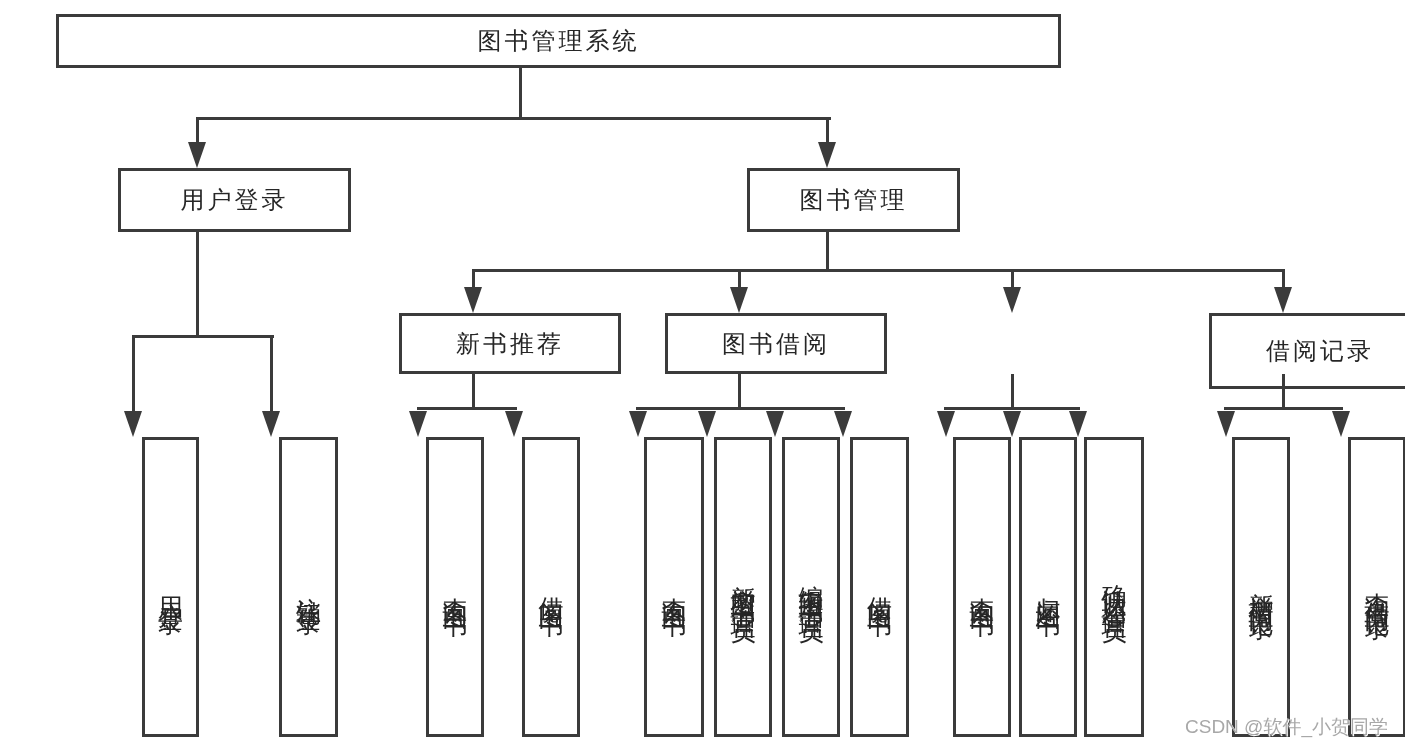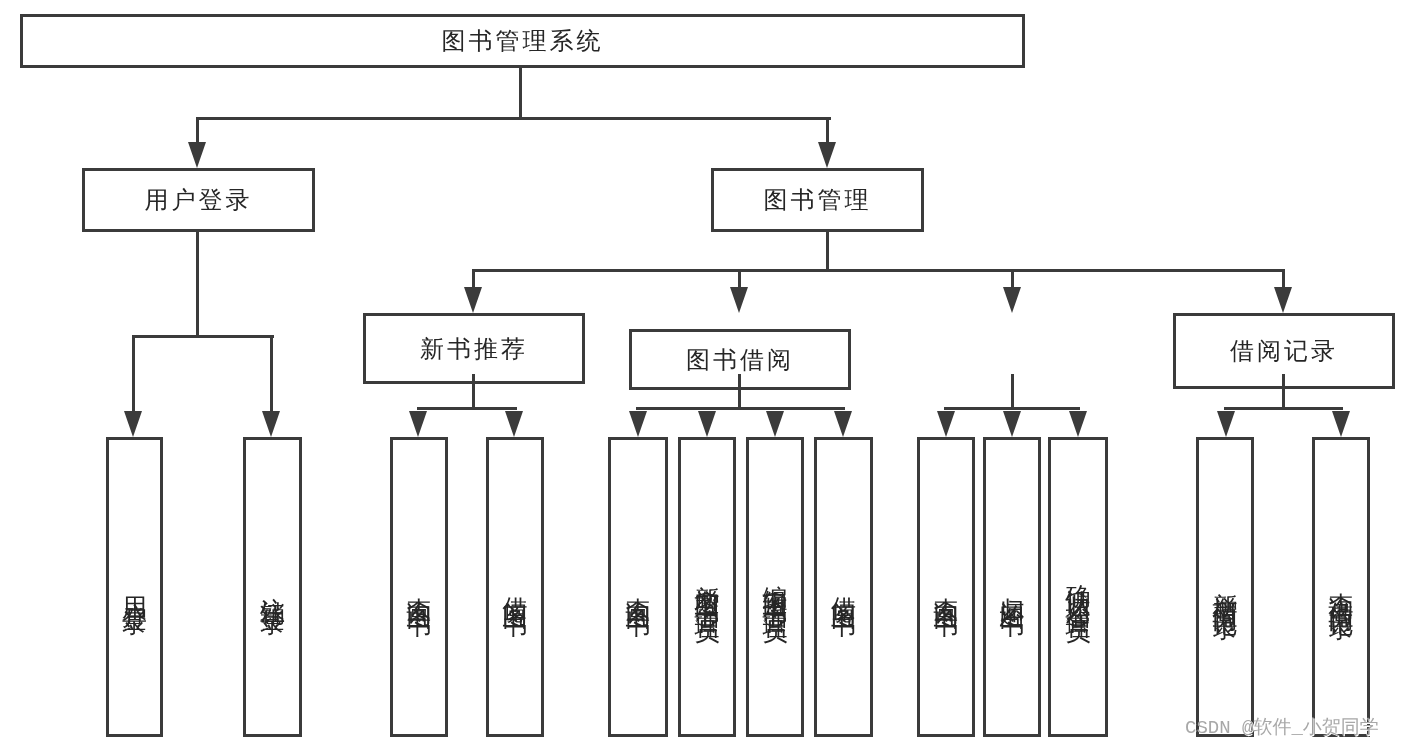--- a/index.html
+++ b/index.html
@@ -16,20 +16,21 @@
     background:var(--bg);
     overflow:hidden;
   }
   .box{
     position:absolute;
     border:3px solid var(--line);
     background:#fff;
     display:flex;align-items:center;justify-content:center;
     color:var(--text);
     box-sizing:border-box;
+    margin-left:36px;
   }
   .hbox{font-size:24px;letter-spacing:3px;}
   .vbox{
     writing-mode:vertical-rl;
     text-orientation:mixed;
     font-size:25px;
     letter-spacing:5px;
     line-height:1;
   }
   .vline{position:absolute;width:3px;background:var(--line);}
@@ -41,21 +42,20 @@
     border-right:9px solid transparent;
     border-top:26px solid var(--line);
   }
   .watermark{
     position:absolute;
     left:1185px;top:714px;
     font-size:19px;
     color:var(--wm);
     text-shadow:1px 1px 0 #ffffff;
     white-space:nowrap;
-    font-family:Liberation Mono, monospace;
   }
 </style>
 </head>
 <body>
 
 <div id="stage">
 
   <div class="box hbox" style="left:20px;top:14px;width:1005px;height:54px;">
     <span>图书管理系统</span>
   </div>
@@ -89,24 +89,24 @@
 
   <div class="vline" style="left:472px;top:269px;height:22px;"></div>
   <div class="arrow" style="left:464px;top:287px;"></div>
   <div class="vline" style="left:738px;top:269px;height:22px;"></div>
   <div class="arrow" style="left:730px;top:287px;"></div>
   <div class="vline" style="left:1011px;top:269px;height:22px;"></div>
   <div class="arrow" style="left:1003px;top:287px;"></div>
   <div class="vline" style="left:1282px;top:269px;height:22px;"></div>
   <div class="arrow" style="left:1274px;top:287px;"></div>
 
-  <div class="box hbox" style="left:363px;top:313px;width:222px;height:71px;">
+  <div class="box hbox" style="left:363px;top:313px;width:222px;height:61px;">
     <span>新书推荐</span>
   </div>
-  <div class="box hbox" style="left:629px;top:329px;width:222px;height:61px;">
+  <div class="box hbox" style="left:629px;top:313px;width:222px;height:61px;">
     <span>图书借阅</span>
   </div>
   <div class="box hbox" style="left:1173px;top:313px;width:222px;height:76px;">
     <span>借阅记录</span>
   </div>
 
   <div class="vline" style="left:472px;top:374px;height:36px;"></div>
   <div class="hline" style="left:417px;top:407px;width:100px;"></div>
   <div class="arrow" style="left:409px;top:411px;"></div>
   <div class="arrow" style="left:505px;top:411px;"></div>

